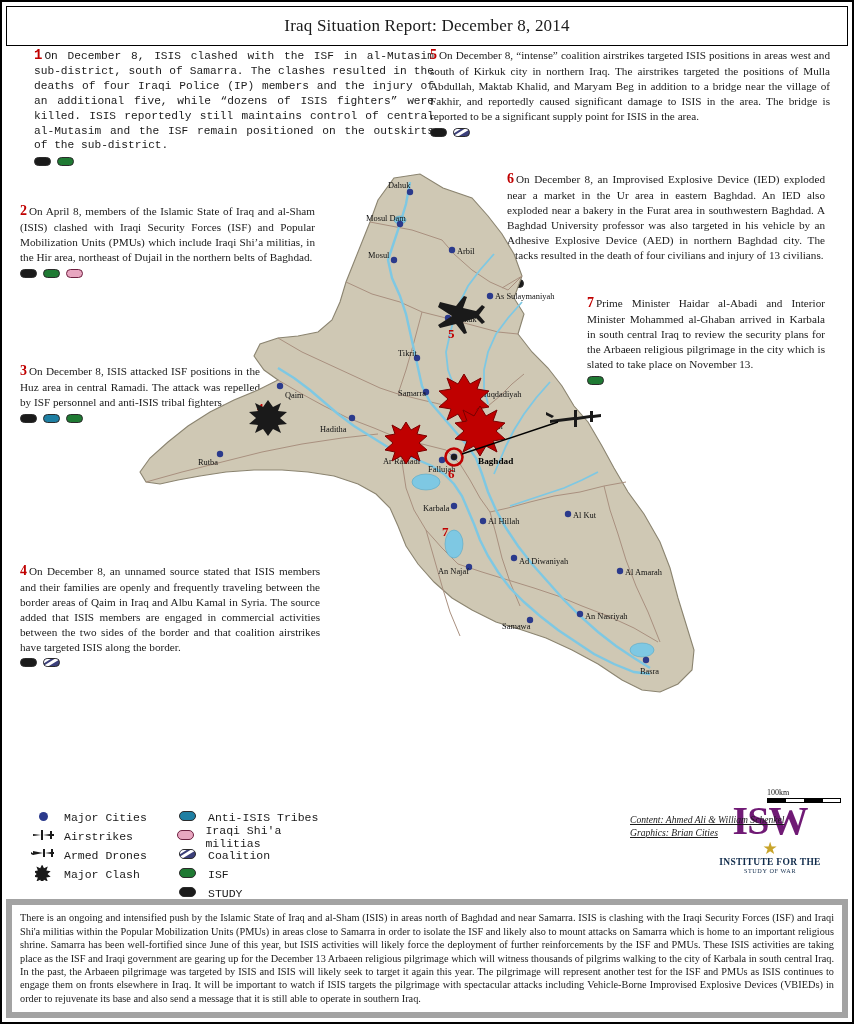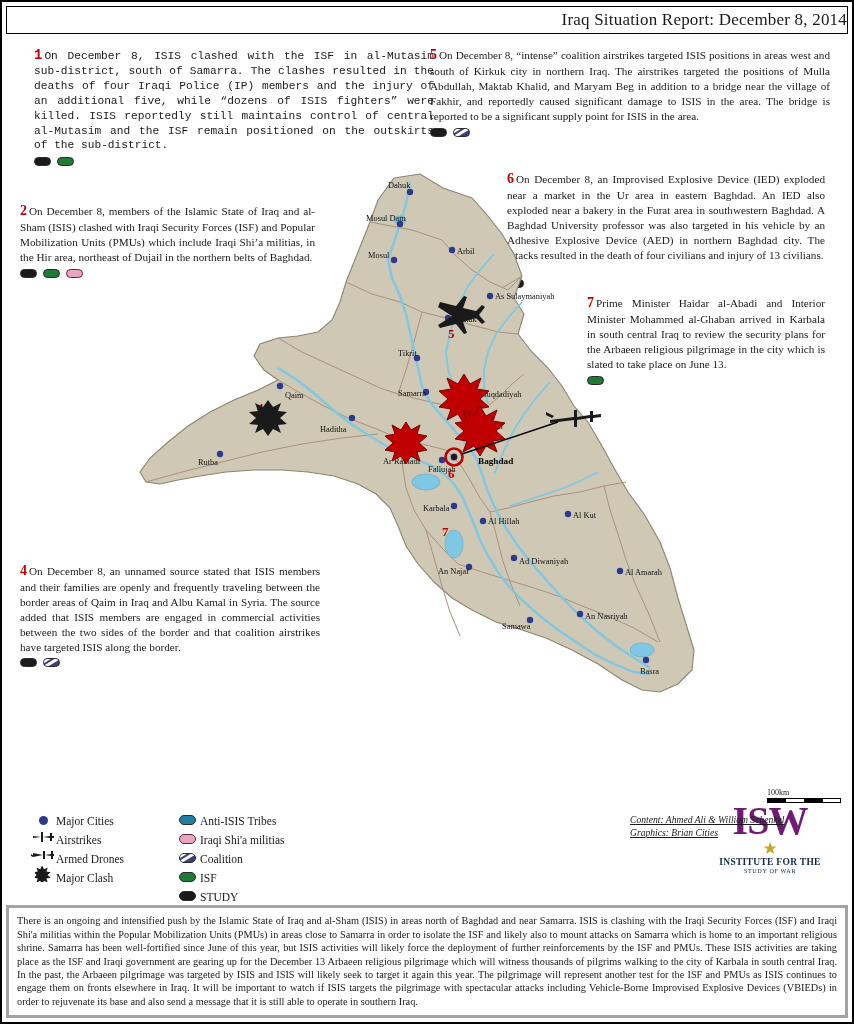--- a/index.html
+++ b/index.html
@@ -12,23 +12,23 @@
     overflow: hidden;
   }
   .page {
     position: relative;
     width: 854px; height: 1024px;
     border: 2px solid #000;
     background: #fff;
   }
   
   .title-bar {
-    position: absolute; left: 4px; top: 4px; right: 4px; height: 28px;
+    position: absolute; left: 4px; top: 4px; right: 4px; height: 40px;
     border: 1px solid #000;
-    display: flex; align-items: center; justify-content: flex-end;
+    display: flex; align-items: center; justify-content: center;
     background: #fff;
   }
   .title-bar .title {
     font-size: 17px; letter-spacing: .2px;
   }
   
   .rpt {
     position: absolute;
     font-size: 11.2px;
     line-height: 1.32;
@@ -75,21 +75,21 @@
   }
   .redlabel { fill:#c00000; font-weight:bold; font-size:13px; font-family:"Liberation Serif", serif;}
   .bgd-label { font-size: 9.2px; font-weight: bold; fill:#000; }
 
   
   .legend {
     position: absolute; left: 28px; top: 806px; width: 300px;
     font-size: 11.5px;
   }
   .legend .col { display: inline-block; vertical-align: top; }
-  .legend .row { display:flex; align-items:flex-end; height: 19px; gap: 0; }
+  .legend .row { display:flex; align-items:center; height: 19px; gap: 8px; font-family: Liberation Mono, monospace; }
   .legend .sym { width: 26px; text-align:center; }
   .dot-city { width:9px;height:9px;border-radius:50%;background:#2b3a8c;display:inline-block;}
   .pill { width:17px;height:10px;border-radius:10px;display:inline-block;border:1px solid #2b2b2b;}
   .legend-col2 { position:absolute; left: 144px; top: 0; }
 
   
   .scalebar { position:absolute; left: 765px; top: 786px; width: 74px; text-align:left;}
   .scalebar .bar { height: 5px; border:1px solid #000; display:flex; }
   .scalebar .bar i { flex:1; border-right:1px solid #000;}
   .scalebar .bar i:last-child{ border-right:none;}
@@ -109,21 +109,21 @@
   .isw .star { color:#c8a42a; font-size: 17px; line-height:1; }
   .isw .sub1 { font-size: 9.5px; color:#0f2a4a; font-weight:bold; letter-spacing:.3px;}
   .isw .sub2 { font-size: 6.2px; color:#0f2a4a; letter-spacing:.6px;}
   .credit {
     position:absolute; right: 22px; top: 812px; width: 200px; text-align:left;
     font-size: 9.6px; font-style: italic; line-height:1.35;text-decoration:underline;
   }
   
   .bottom {
     position: absolute; left: 4px; right: 4px; bottom: 4px;
-    border: 3px solid #a3a3a3; padding: 6px 8px 7px 8px;
+    border: 6px solid #a3a3a3; padding: 6px 8px 7px 8px;
     font-size: 10.3px; line-height: 1.3; text-align: justify;
     background:#fff;
   }
 </style>
 </head>
 <body>
 
 <div class="page">
 
   <div class="title-bar">
@@ -140,43 +140,51 @@
 
   <div class="rpt" id="rpt5">
     <span class="num">5</span><span>On December 8, “intense” coalition airstrikes targeted ISIS positions in areas west and south of Kirkuk city in northern Iraq. The airstrikes targeted the positions of Mulla Abdullah, Maktab Khalid, and Maryam Beg in addition to a bridge near the village of Fakhir, and reportedly caused significant damage to ISIS in the area. The bridge is reported to be a significant supply point for ISIS in the area.</span>
     <div class="chips">
       <span class="chip isis"></span>
       <span class="chip coal"></span>
     </div>
   </div>
 
   <div class="rpt" id="rpt2">
-    <span class="num">2</span><span>On December 8, members of the Islamic State of Iraq and al-Sham (ISIS) clashed with Iraqi Security Forces (ISF) and Popular Mobilization Units (PMUs) which include Iraqi Shi’a militias, in the Hir area, northeast of Dujail in the northern belts of Baghdad.</span>
+    <span class="num">2</span><span>On April 8, members of the Islamic State of Iraq and al-Sham (ISIS) clashed with Iraqi Security Forces (ISF) and Popular Mobilization Units (PMUs) which include Iraqi Shi’a militias, in the Hir area, northeast of Dujail in the northern belts of Baghdad.</span>
     <div class="chips">
       <span class="chip isis"></span>
       <span class="chip isf"></span>
       <span class="chip shia"></span>
     </div>
   </div>
 
+  <div class="rpt" id="rpt3">
+    <span class="num">3</span><span>On December 8, ISIS attacked ISF positions in the Huz area in central Ramadi. The attack was repelled by ISF personnel and anti-ISIS tribal fighters.</span>
+    <div class="chips">
+      <span class="chip isis"></span>
+      <span class="chip tribes"></span>
+      <span class="chip isf"></span>
+    </div>
+  </div>
 
   <div class="rpt" id="rpt4">
     <span class="num">4</span><span>On December 8, an unnamed source stated that ISIS members and their families are openly and frequently traveling between the border areas of Qaim in Iraq and Albu Kamal in Syria. The source added that ISIS members are engaged in commercial activities between the two sides of the border and that coalition airstrikes have targeted ISIS along the border.</span>
     <div class="chips">
       <span class="chip isis"></span>
       <span class="chip coal"></span>
     </div>
   </div>
 
   <div class="rpt" id="rpt6">
     <span class="num">6</span><span>On December 8, an Improvised Explosive Device (IED) exploded near a market in the Ur area in eastern Baghdad. An IED also exploded near a bakery in the Furat area in southwestern Baghdad. A Baghdad University professor was also targeted in his vehicle by an Adhesive Explosive Device (AED) in northern Baghdad city. The attacks resulted in the death of four civilians and injury of 13 civilians.</span>
   </div>
 
   <div class="rpt" id="rpt7">
-    <span class="num">7</span><span>Prime Minister Haidar al-Abadi and Interior Minister Mohammed al-Ghaban arrived in Karbala in south central Iraq to review the security plans for the Arbaeen religious pilgrimage in the city which is slated to take place on June 13.</span>
+    <span class="num">7</span><span>Prime Minister Haidar al-Abadi and Interior Minister Mohammed al-Ghaban arrived in Karbala in south central Iraq to review the security plans for the Arbaeen religious pilgrimage in the city which is slated to take place on November 13.</span>
     <div class="chips">
       <span class="chip isf"></span>
     </div>
   </div>
 
   <div style="position:absolute;left:505px;top:272px;">
     <span class="chip isis"></span>
   </div>
 
   <div class="map-wrap">

